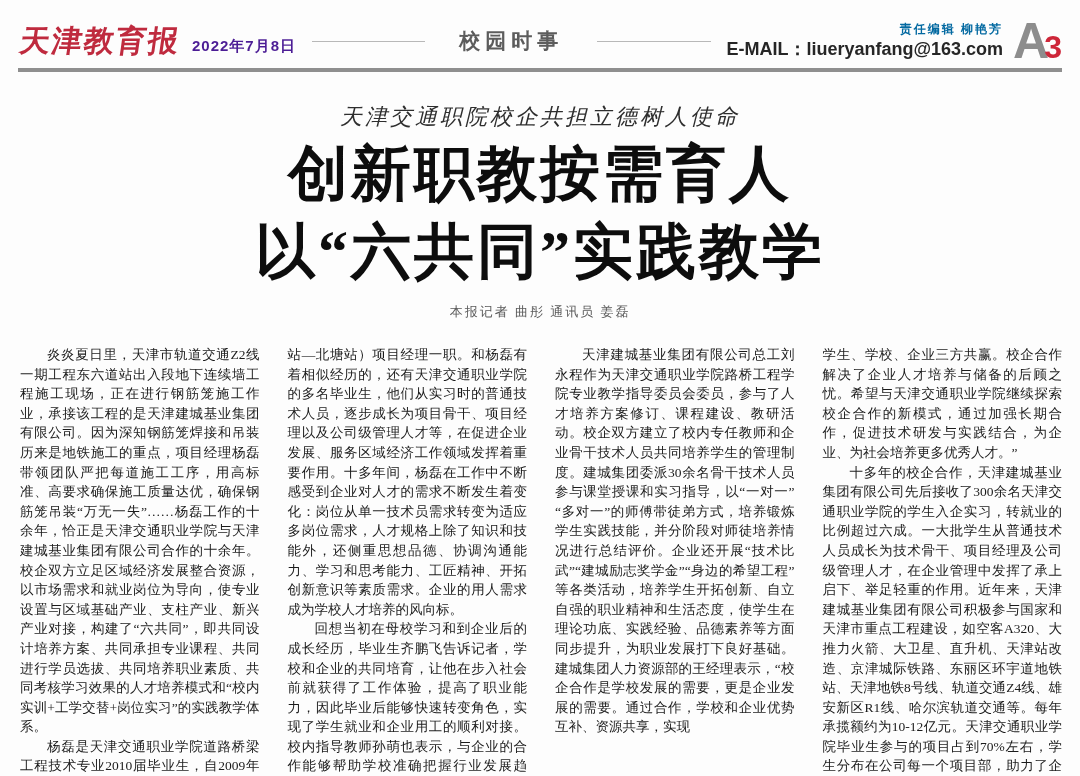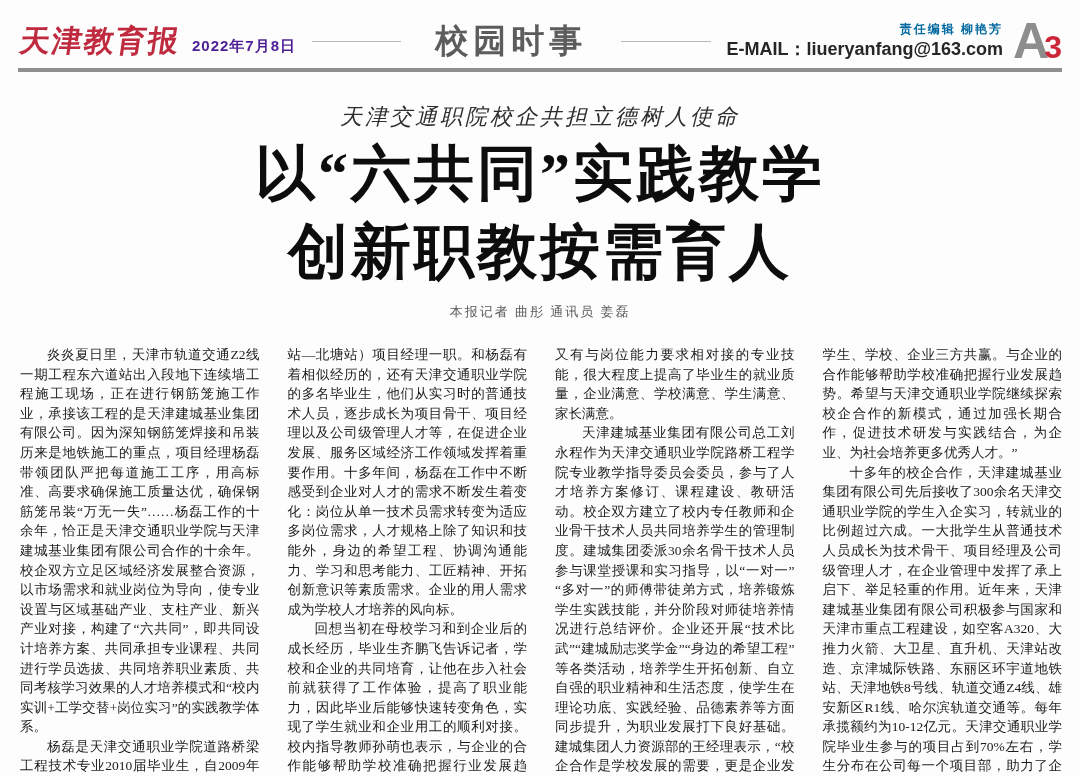--- a/index.html
+++ b/index.html
@@ -27,21 +27,21 @@
     font-family: "DejaVu Serif", serif;
   }
   .issue-date {
     font-size: 15px; font-weight: bold; color: #4c1d95;
     margin-left: 12px; letter-spacing: 1px;
     font-family: "Liberation Sans", sans-serif;
   }
   .m-center { flex: 1; display: flex; align-items: center; margin: 0 16px; min-width: 0; }
   .m-center .line { flex: 1; height: 1px; background: #b8b8b8; }
   .section-title {
-    font-size: 33px; font-weight: bold; color: #5c5c5c;
+    font-size: 21px; font-weight: bold; color: #5c5c5c;
     letter-spacing: 5px; margin: 0 34px; white-space: nowrap;
     font-family: "Liberation Sans", sans-serif;
   }
   .m-right { text-align: right; white-space: nowrap; line-height: 1.35;
     font-family: "Liberation Sans", sans-serif; }
   .editor { font-size: 12px; font-weight: bold; color: #0369a1; letter-spacing: 2px; }
   .email  { font-size: 18px; font-weight: bold; color: #262626; }
   .page-no { display: flex; align-items: flex-end; margin-left: 10px;
     font-family: "Liberation Sans", sans-serif; }
   .page-letter { font-size: 50px; font-weight: bold; color: #8d8d8d; line-height: 0.85; }
@@ -98,37 +98,36 @@
     </div>
     <div class="page-no">
       <span class="page-letter">A</span>
       <span class="page-digit">3</span>
     </div>
   </div>
   <div class="masthead-rule"></div>
 
   <div class="head-block">
     <div class="kicker">天津交通职院校企共担立德树人使命</div>
+    <div class="headline">创新职教按需育人</div>
     <div class="headline">以“六共同”实践教学</div>
-    <div class="headline">创新职教按需育人</div>
     <div class="byline">本报记者 曲彤 通讯员 姜磊</div>
   </div>
 
   <div class="columns">
     <div class="column">
       <p class="indent">炎炎夏日里，天津市轨道交通Z2线一期工程东六道站出入段地下连续墙工程施工现场，正在进行钢筋笼施工作业，承接该工程的是天津建城基业集团有限公司。因为深知钢筋笼焊接和吊装历来是地铁施工的重点，项目经理杨磊带领团队严把每道施工工序，用高标准、高要求确保施工质量达优，确保钢筋笼吊装“万无一失”……杨磊工作的十余年，恰正是天津交通职业学院与天津建城基业集团有限公司合作的十余年。校企双方立足区域经济发展整合资源，以市场需求和就业岗位为导向，使专业设置与区域基础产业、支柱产业、新兴产业对接，构建了“六共同”，即共同设计培养方案、共同承担专业课程、共同进行学员选拔、共同培养职业素质、共同考核学习效果的人才培养模式和“校内实训+工学交替+岗位实习”的实践教学体系。</p>
       <p class="indent">杨磊是天津交通职业学院道路桥梁工程技术专业2010届毕业生，自2009年来到天津建城基业集团有限公司实习，经过十余年的历练和成长，现担任天津市轨道交通Z2线一期工程（滨海机场</p>
     </div>
     <div class="column">
-      <p>站—北塘站）项目经理一职。和杨磊有着相似经历的，还有天津交通职业学院的多名毕业生，他们从实习时的普通技术人员，逐步成长为项目骨干、项目经理以及公司级管理人才等，在促进企业发展、服务区域经济工作领域发挥着重要作用。十多年间，杨磊在工作中不断感受到企业对人才的需求不断发生着变化：岗位从单一技术员需求转变为适应多岗位需求，人才规格上除了知识和技能外，身边的希望工程、协调沟通能力、学习和思考能力、工匠精神、开拓创新意识等素质需求。企业的用人需求成为学校人才培养的风向标。</p>
+      <p>站—北塘站）项目经理一职。和杨磊有着相似经历的，还有天津交通职业学院的多名毕业生，他们从实习时的普通技术人员，逐步成长为项目骨干、项目经理以及公司级管理人才等，在促进企业发展、服务区域经济工作领域发挥着重要作用。十多年间，杨磊在工作中不断感受到企业对人才的需求不断发生着变化：岗位从单一技术员需求转变为适应多岗位需求，人才规格上除了知识和技能外，还侧重思想品德、协调沟通能力、学习和思考能力、工匠精神、开拓创新意识等素质需求。企业的用人需求成为学校人才培养的风向标。</p>
       <p class="indent">回想当初在母校学习和到企业后的成长经历，毕业生齐鹏飞告诉记者，学校和企业的共同培育，让他在步入社会前就获得了工作体验，提高了职业能力，因此毕业后能够快速转变角色，实现了学生就业和企业用工的顺利对接。校内指导教师孙萌也表示，与企业的合作能够帮助学校准确把握行业发展趋势，掌握企业用人需求。培养出来的学生，既有扎实的文化和专业理论基础，</p>
     </div>
     <div class="column">
-      <p>又有与岗位能力要求相对接的专业技能，很大程度上提高了毕业生的就业质量，企业满意、学校满意、学生满意、家长满意。</p>
       <p class="indent">天津建城基业集团有限公司总工刘永程作为天津交通职业学院路桥工程学院专业教学指导委员会委员，参与了人才培养方案修订、课程建设、教研活动。校企双方建立了校内专任教师和企业骨干技术人员共同培养学生的管理制度。建城集团委派30余名骨干技术人员参与课堂授课和实习指导，以“一对一”“多对一”的师傅带徒弟方式，培养锻炼学生实践技能，并分阶段对师徒培养情况进行总结评价。企业还开展“技术比武”“建城励志奖学金”“身边的希望工程”等各类活动，培养学生开拓创新、自立自强的职业精神和生活态度，使学生在理论功底、实践经验、品德素养等方面同步提升，为职业发展打下良好基础。建城集团人力资源部的王经理表示，“校企合作是学校发展的需要，更是企业发展的需要。通过合作，学校和企业优势互补、资源共享，实现</p>
     </div>
     <div class="column">
-      <p>学生、学校、企业三方共赢。与企业的合作能够帮助学校准确把握行业发展趋势。希望与天津交通职业学院继续探索校企合作的新模式，通过加强长期合作，促进技术研发与实践结合，为企业、为社会培养更多优秀人才。”</p>
+      <p>学生、学校、企业三方共赢。校企合作解决了企业人才培养与储备的后顾之忧。希望与天津交通职业学院继续探索校企合作的新模式，通过加强长期合作，促进技术研发与实践结合，为企业、为社会培养更多优秀人才。”</p>
       <p class="indent">十多年的校企合作，天津建城基业集团有限公司先后接收了300余名天津交通职业学院的学生入企实习，转就业的比例超过六成。一大批学生从普通技术人员成长为技术骨干、项目经理及公司级管理人才，在企业管理中发挥了承上启下、举足轻重的作用。近年来，天津建城基业集团有限公司积极参与国家和天津市重点工程建设，如空客A320、大推力火箭、大卫星、直升机、天津站改造、京津城际铁路、东丽区环宇道地铁站、天津地铁8号线、轨道交通Z4线、雄安新区R1线、哈尔滨轨道交通等。每年承揽额约为10-12亿元。天津交通职业学院毕业生参与的项目占到70%左右，学生分布在公司每一个项目部，助力了企业发展，也为区域经济发展作出了贡献。</p>
     </div>
   </div>
 
 </div>
 
 </body></html>

